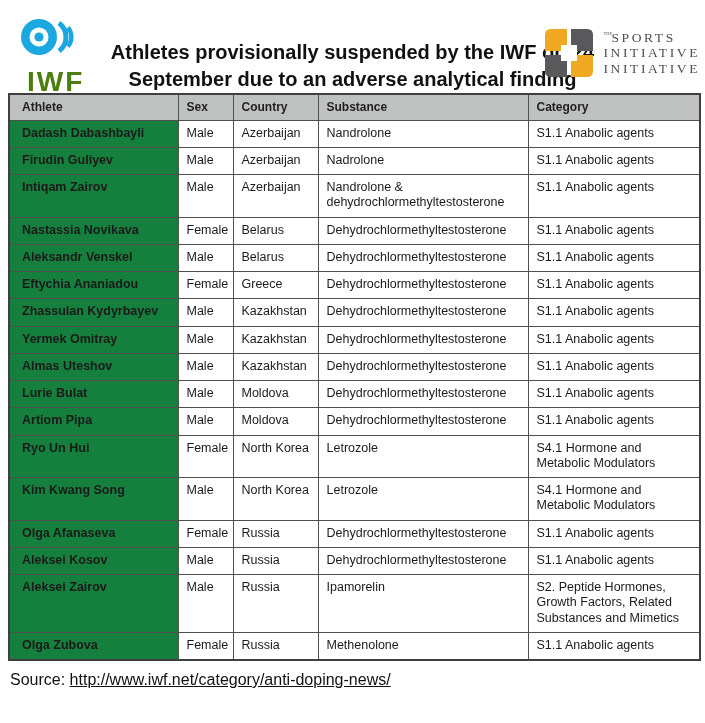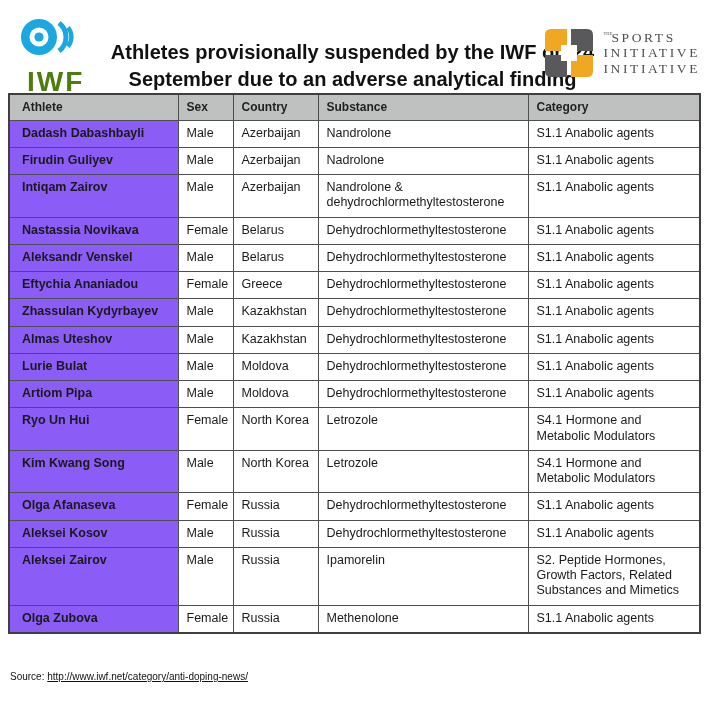--- a/index.html
+++ b/index.html
@@ -36,23 +36,23 @@
   #athlete-table th,#athlete-table td{
     border:1px solid #4f4f4f;vertical-align:top;
     padding:5px 4px 6px 8px;line-height:1.22;text-align:left;
   }
   #athlete-table{border:2px solid #3f3f3f;}
   #athlete-table th{
     background:#BFC1C0;font-size:12px;font-weight:bold;color:#1f1f1f;
     padding-top:5px;padding-bottom:5px;
   }
   #athlete-table th.col-athlete,#athlete-table td.col-athlete{padding-left:12px;}
-  #athlete-table td.col-athlete{background:#8b5cf6;font-weight:bold;}
+  #athlete-table td.col-athlete{background:#15803d;font-weight:bold;}
   
-  #source-line{position:absolute;left:10px;top:671px;font-size:10px;color:#111;}
+  #source-line{position:absolute;left:10px;top:671px;font-size:16px;color:#111;}
   #source-link{color:#111;text-decoration:underline;cursor:pointer;}
 </style>
 </head>
 <body>
 
 <div id="page">
 
   <div id="iwf-logo">
     <svg width="76" height="56" viewBox="0 0 76 56">
       <circle cx="25" cy="27" r="18" fill="#1BA8E0"></circle>
@@ -148,20 +148,27 @@
           <td class="col-category">S1.1 Anabolic agents</td>
         </tr>
         <tr>
           <td class="col-athlete">Zhassulan Kydyrbayev</td>
           <td class="col-sex">Male</td>
           <td class="col-country">Kazakhstan</td>
           <td class="col-substance">Dehydrochlormethyltestosterone</td>
           <td class="col-category">S1.1 Anabolic agents</td>
         </tr>
         <tr>
+          <td class="col-athlete">Yermek Omitray</td>
+          <td class="col-sex">Male</td>
+          <td class="col-country">Kazakhstan</td>
+          <td class="col-substance">Dehydrochlormethyltestosterone</td>
+          <td class="col-category">S1.1 Anabolic agents</td>
+        </tr>
+        <tr>
           <td class="col-athlete">Almas Uteshov</td>
           <td class="col-sex">Male</td>
           <td class="col-country">Kazakhstan</td>
           <td class="col-substance">Dehydrochlormethyltestosterone</td>
           <td class="col-category">S1.1 Anabolic agents</td>
         </tr>
         <tr>
           <td class="col-athlete">Lurie Bulat</td>
           <td class="col-sex">Male</td>
           <td class="col-country">Moldova</td>

